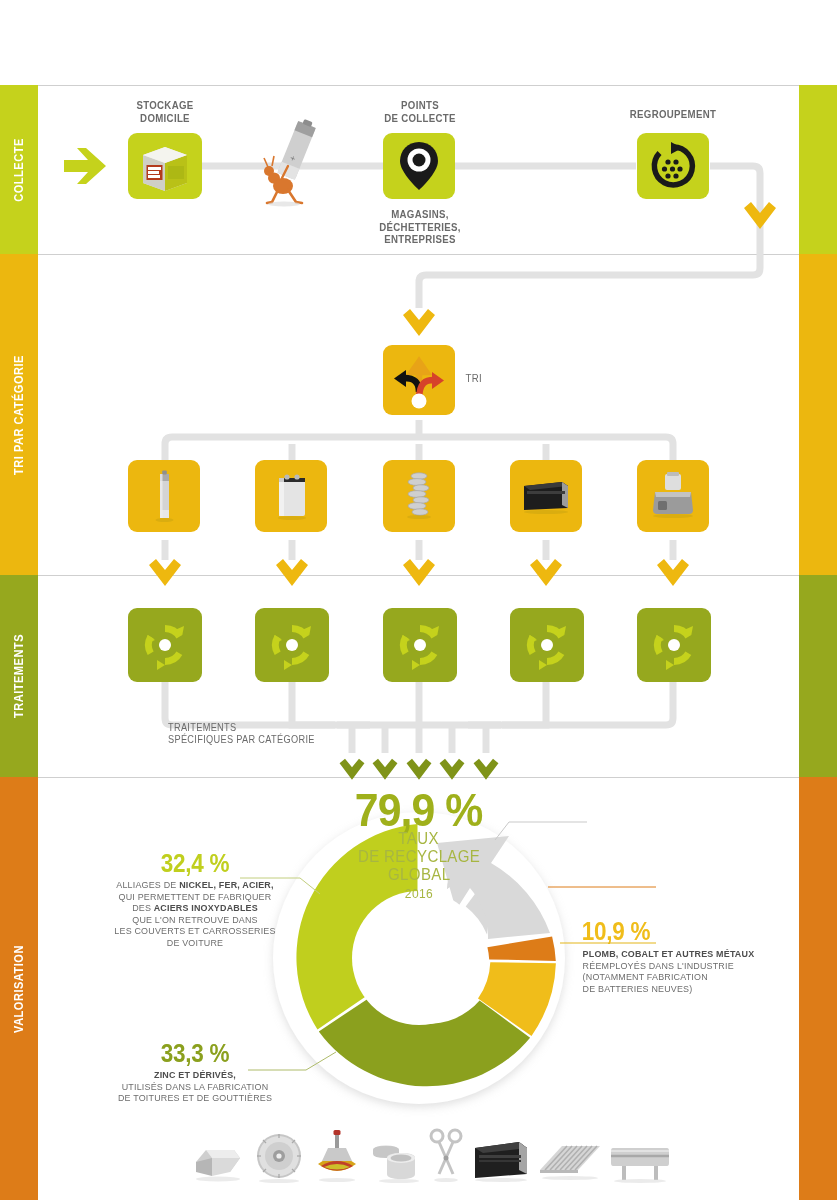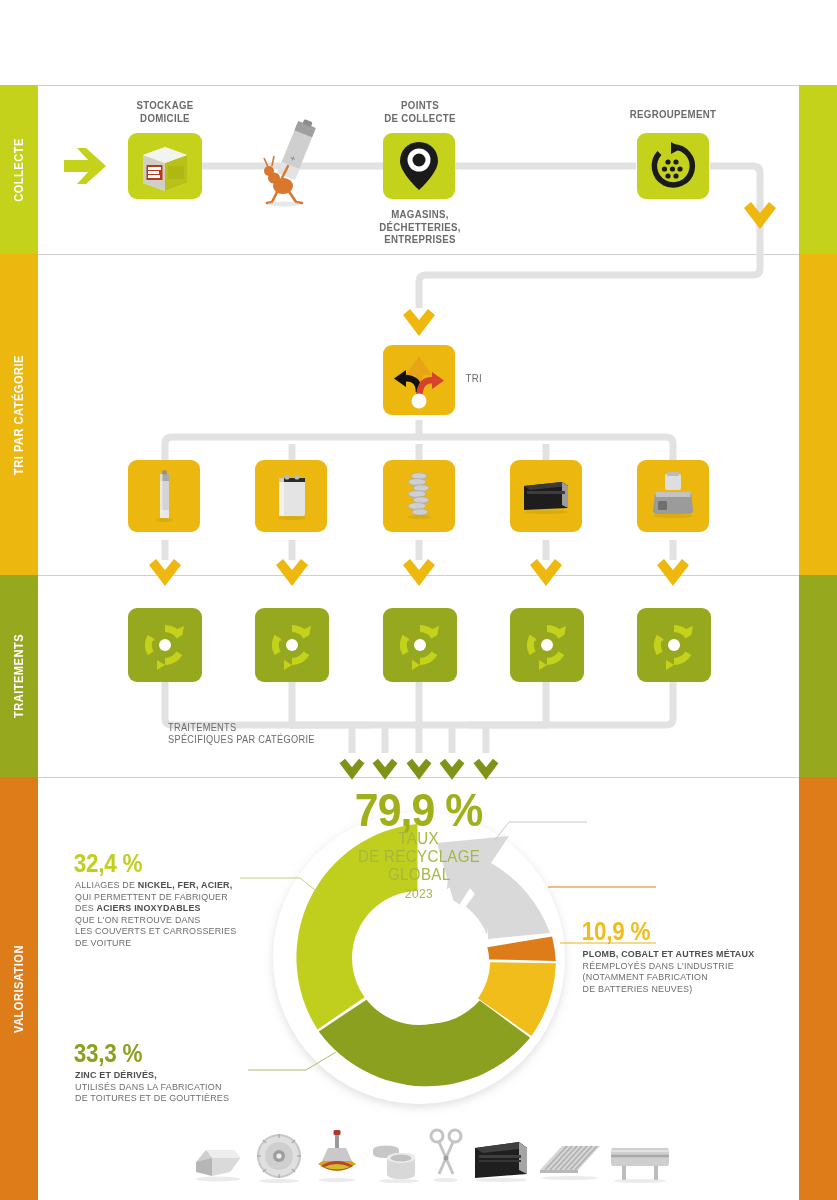--- a/index.html
+++ b/index.html
@@ -60,21 +60,21 @@
   }
   .ctr-l{color:#a7b642;font-size:16px;line-height:18px;letter-spacing:.4px;transform:scaleX(.94);}
   .ctr-y{color:#a7b642;font-size:12px;line-height:16px;letter-spacing:.4px;margin-top:2px;}
 
   
   .callout{position:absolute;}
   .co-pct{font-weight:bold;font-size:25px;line-height:26px;letter-spacing:-.3px;transform:scaleX(.9);display:inline-block;}
   .co-body{font-size:9.3px;line-height:11.6px;color:#6d6d6d;letter-spacing:.2px;transform:scaleX(.96);}
   .co-body b{color:#4d4d4d;}
   .right-co{text-align:left;}
-  .left-co{text-align:left;}
+  .left-co{text-align:center;}
   .leader{position:absolute;}
 
   .prod-row{position:absolute;display:flex;align-items:flex-end;justify-content:center;gap:7px;}
 </style>
 </head>
 <body>
 
 <div class="page">
 
 
@@ -460,21 +460,21 @@
       </g>
 
       <circle cx="168" cy="168" r="67" fill="#ffffff"></circle>
     </svg>
 
     <div class="donut-center">
       <div class="big-pct">79,9 %</div>
       <div class="ctr-l">TAUX</div>
       <div class="ctr-l">DE RECYCLAGE</div>
       <div class="ctr-l">GLOBAL</div>
-      <div class="ctr-y">2023</div>
+      <div class="ctr-y">2016</div>
     </div>
   </div>
 
   <svg class="leader" style="left:495px;top:818px;" width="92" height="24">
     <path d="M0 22 L14 4 L92 4" fill="none" stroke="#c9c9c9" stroke-width="1"></path>
   </svg>
 
   <svg class="leader" style="left:548px;top:884px;" width="108" height="6">
     <path d="M0 3 H108" fill="none" stroke="#dd7c18" stroke-width="1"></path>
   </svg>

